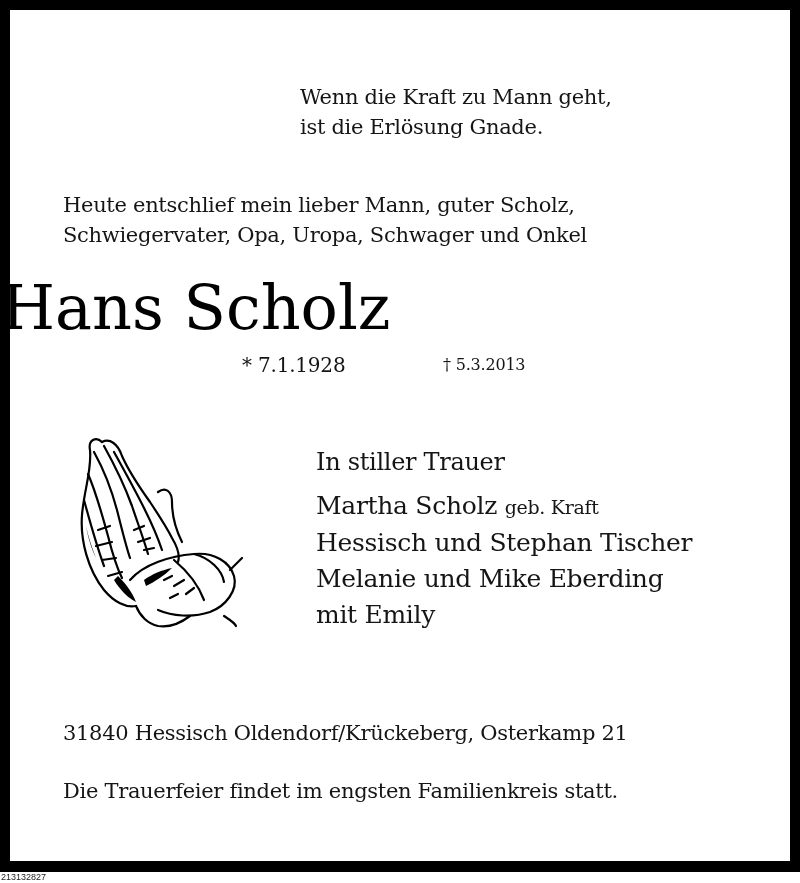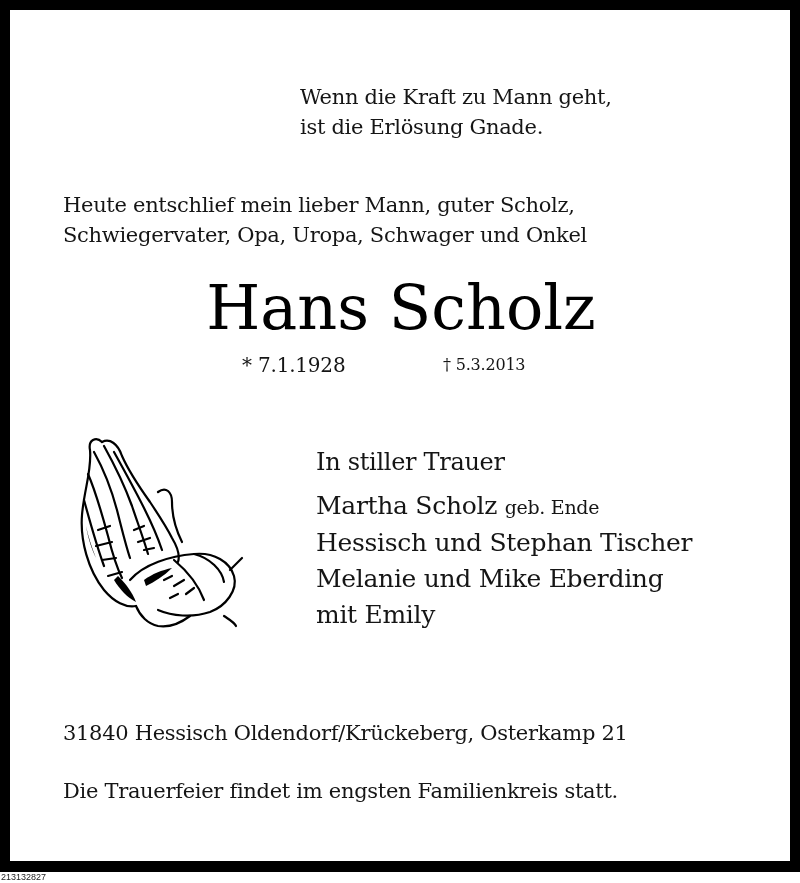--- a/index.html
+++ b/index.html
@@ -4,21 +4,21 @@
   <style>
     html, body { margin: 0; padding: 0; background: #ffffff; }
     body { width: 800px; height: 883px; position: relative; overflow: hidden; font-family: "DejaVu Serif", serif; color: #111; }
     .frame {
       position: absolute; left: 0; top: 0; width: 800px; height: 872px;
       box-sizing: border-box; border: 10px solid #000; border-bottom-width: 11px; background: #fff;
     }
     .txt { position: absolute; white-space: nowrap; font-family: "DejaVu Serif", serif; color: #151515; }
     .motto { left: 300px; top: 82px; font-size: 21px; line-height: 30px; letter-spacing: -0.3px; }
     .intro { left: 63px; top: 190px; font-size: 21px; line-height: 30px; letter-spacing: -0.3px; }
-    .name { left: 0; width: 800px; text-align: center; top: 268px; font-size: 62px; line-height: 80px; color: #000; letter-spacing: 0px; transform: translateX(1px); }
+    .name { left: 0; width: 800px; top: 268px; font-size: 62px; line-height: 80px; color: #000; letter-spacing: 0px; transform: translateX(1px); }
     .born { left: 242px; top: 352px; font-size: 20px; line-height: 26px; letter-spacing: -0.2px; }
     .died { left: 443px; top: 352px; font-size: 16px; line-height: 26px; letter-spacing: -0.2px; }
     .mourning { left: 316px; top: 449px; font-size: 24px; line-height: 26px; letter-spacing: -0.3px; }
     .family { left: 316px; top: 488px; font-size: 25px; line-height: 36px; letter-spacing: -0.3px; }
     .family .sub { font-size: 19px; }
     .address { left: 63px; top: 718px; font-size: 21px; line-height: 30px; letter-spacing: -0.3px; }
     .ceremony { left: 63px; top: 776px; font-size: 21px; line-height: 30px; letter-spacing: -0.3px; }
     .hands { position: absolute; left: 74px; top: 430px; width: 170px; height: 200px; }
     .ad-id { position: absolute; left: 1px; top: 872px; font-family: "Liberation Sans", sans-serif; font-size: 9px; line-height: 11px; color: #222; }
   </style>
@@ -75,21 +75,21 @@
       <path d="M12 96 C14 108 18 120 22 128 C18 118 14 106 12 96 Z"></path>
     </g>
   </svg>
 </div>
 
 <div class="txt mourning">In stiller Trauer</div>
 
 <div class="txt family">
   <div>
     <span>Martha Scholz</span>
-    <span class="sub">geb. Ende</span>
+    <span class="sub">geb. Kraft</span>
   </div>
   <div>
     <span>Hessisch und Stephan Tischer</span>
   </div>
   <div>
     <span>Melanie und Mike Eberding</span>
   </div>
   <div>
     <span>mit Emily</span>
   </div>

